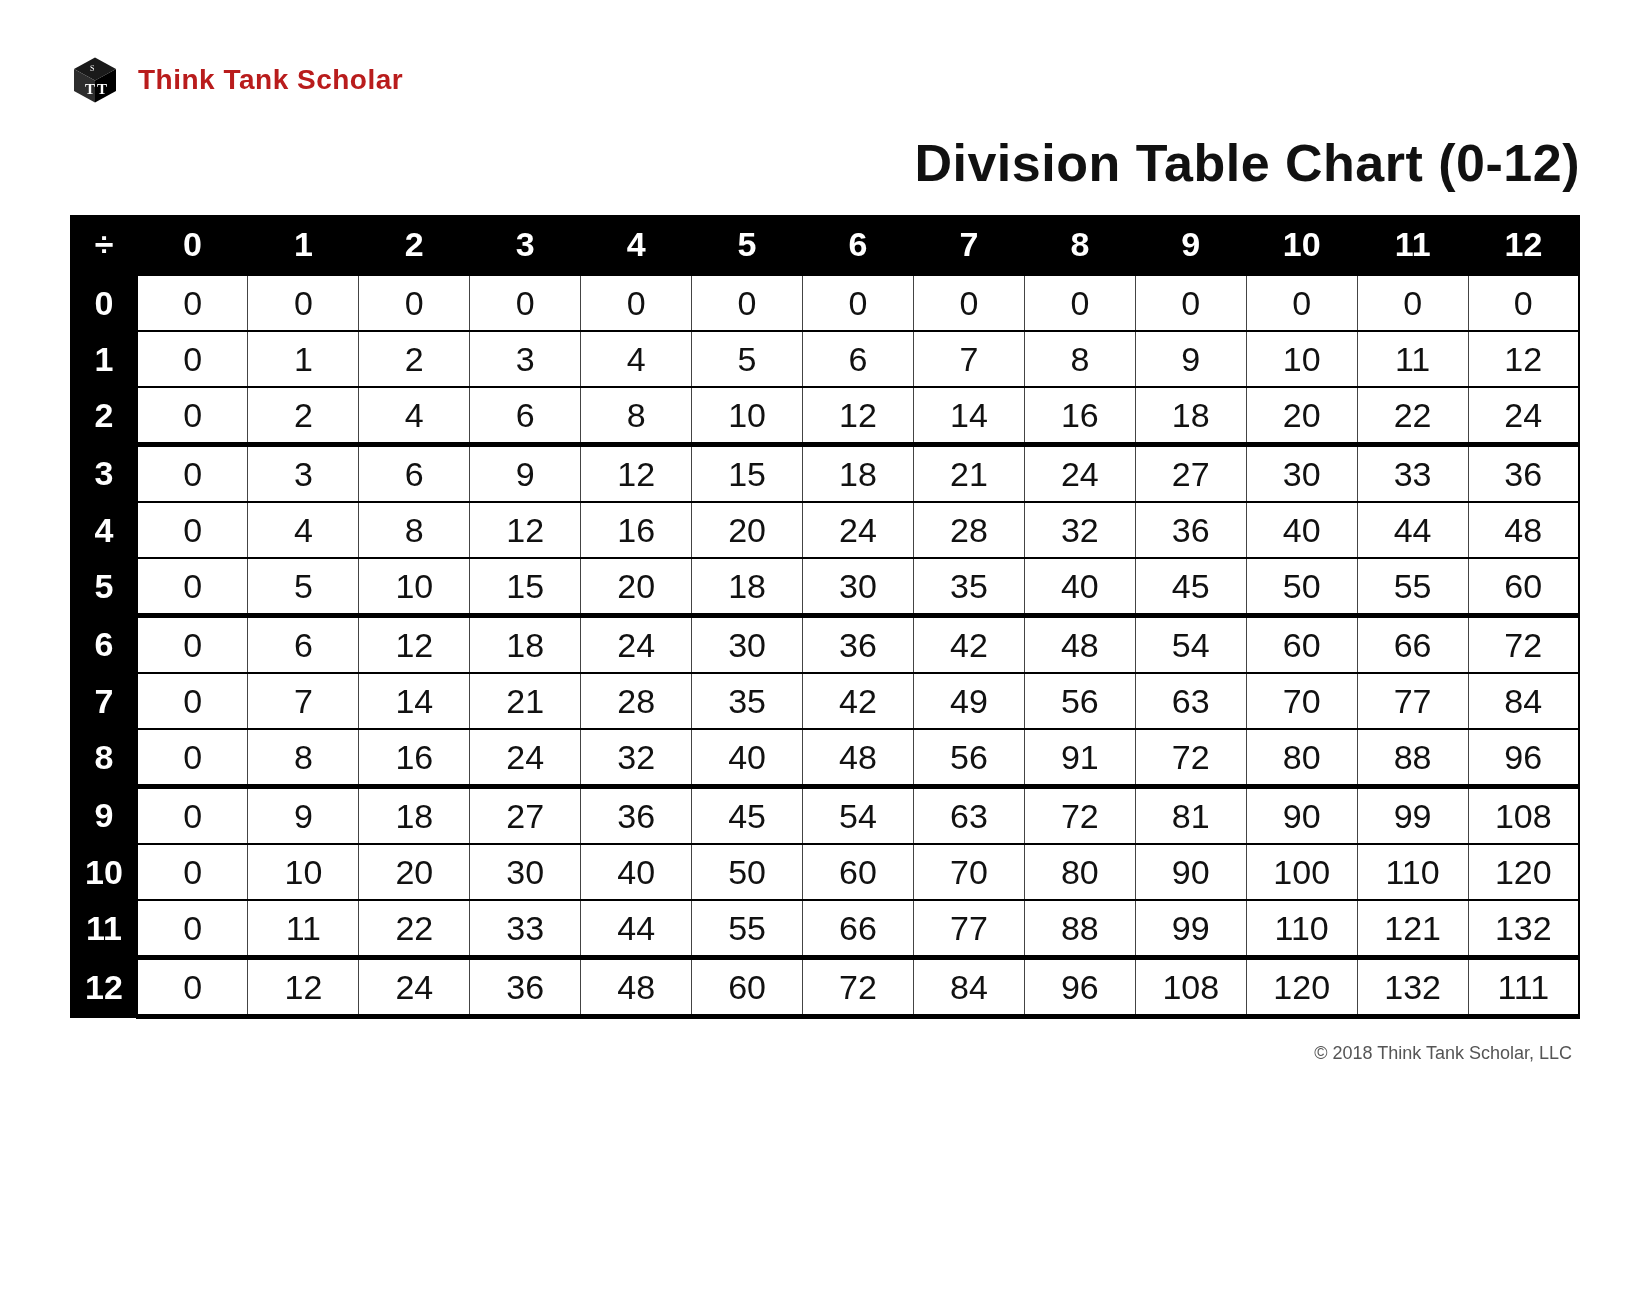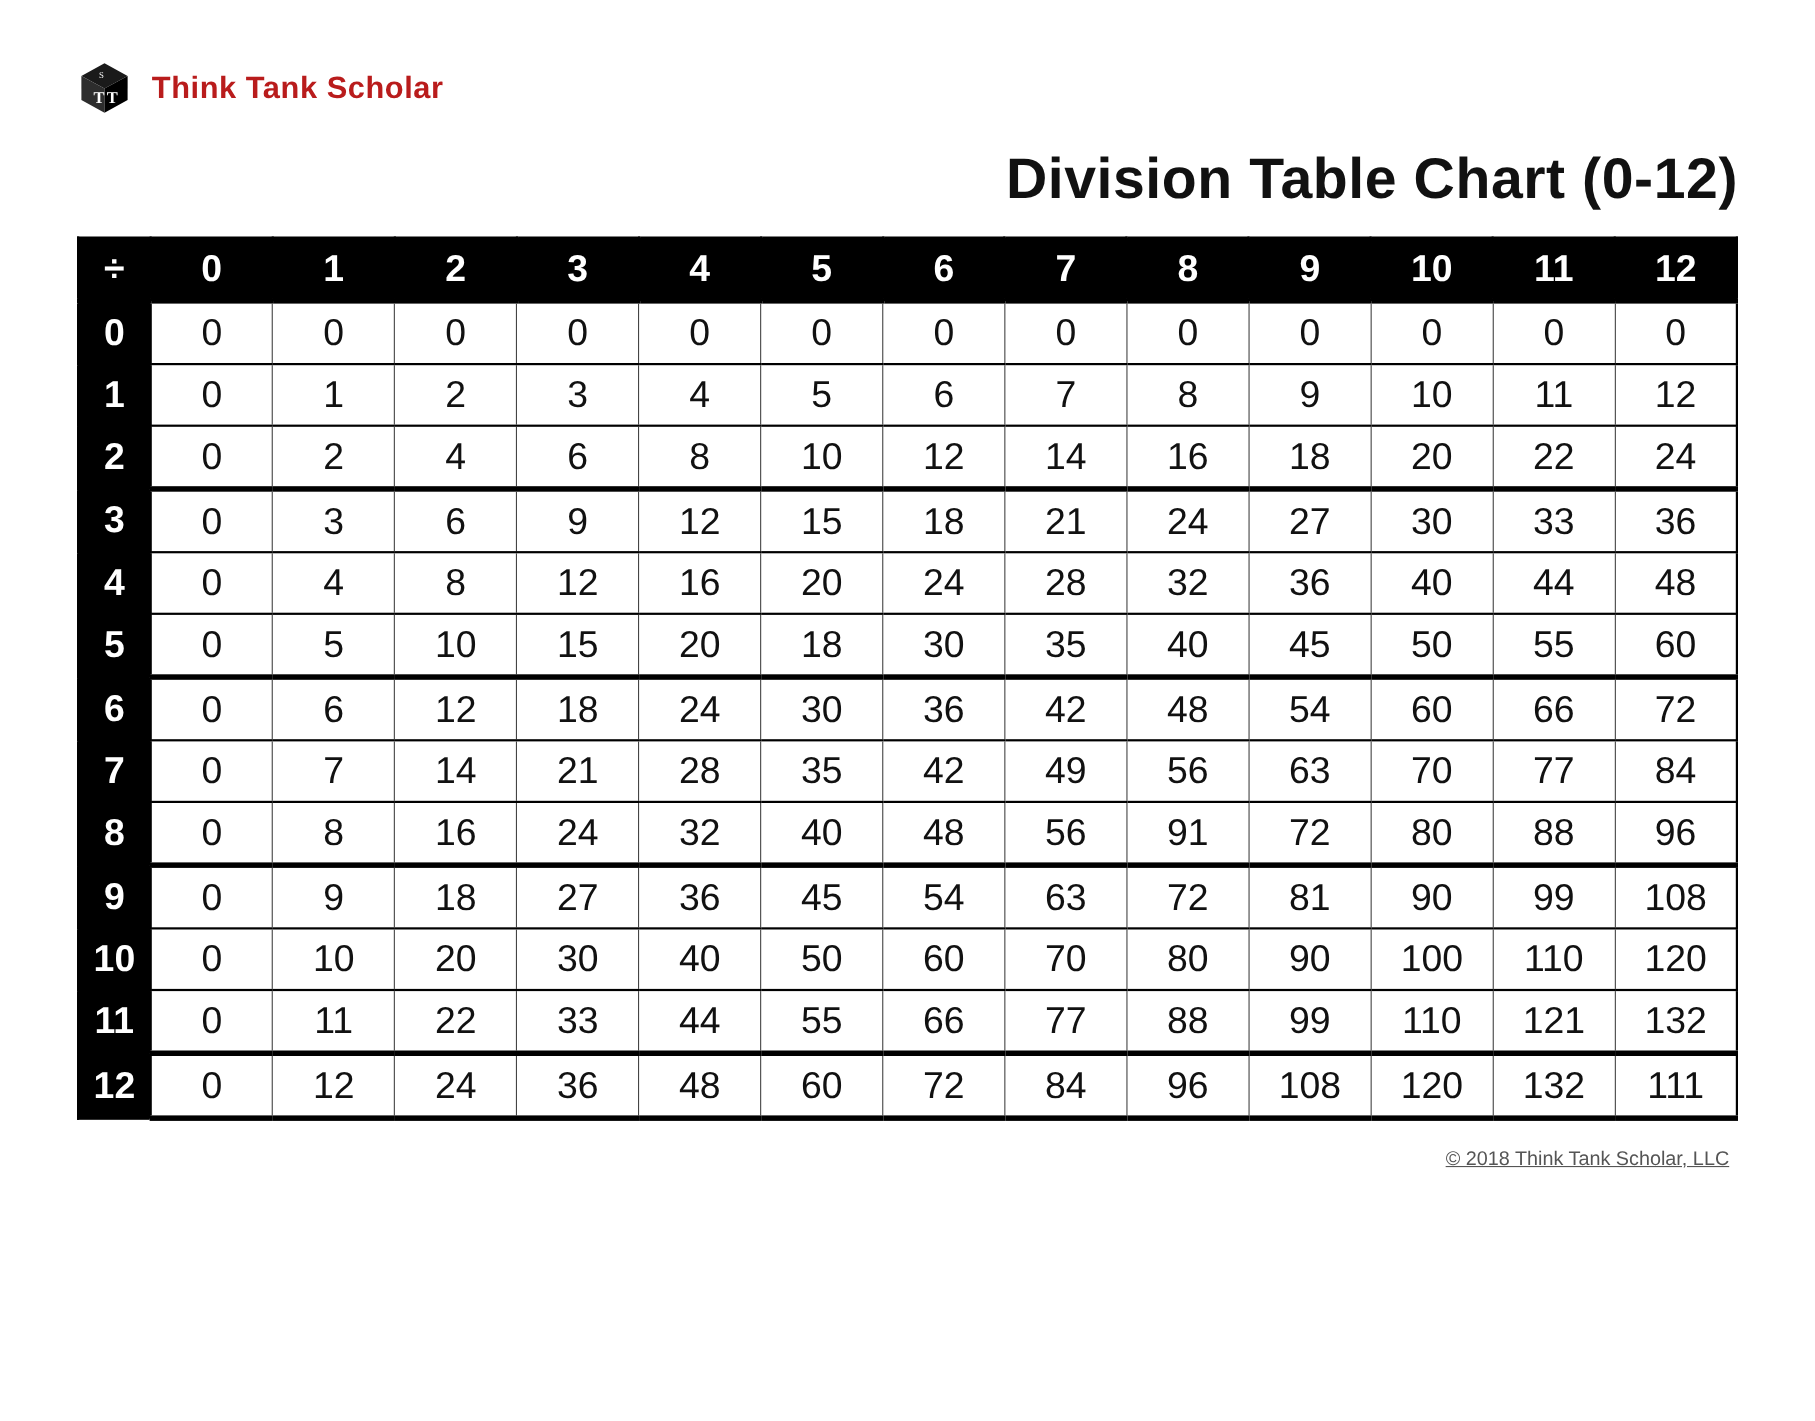--- a/index.html
+++ b/index.html
@@ -85,21 +85,20 @@
   .rowhead {
     width: 62px;
   }
   .copyright {
     text-align: right;
     font-size: 18px;
     color: #555;
     margin-top: 24px;
     padding-right: 8px;
     font-family: Arial, Helvetica, sans-serif;
-    text-decoration: underline;
   }
 </style>
 </head>
 <body>
 
 <div class="page">
 
   <div class="brand">
     <span class="logo-cube">
       <svg viewBox="0 0 100 100" width="50" height="50">

